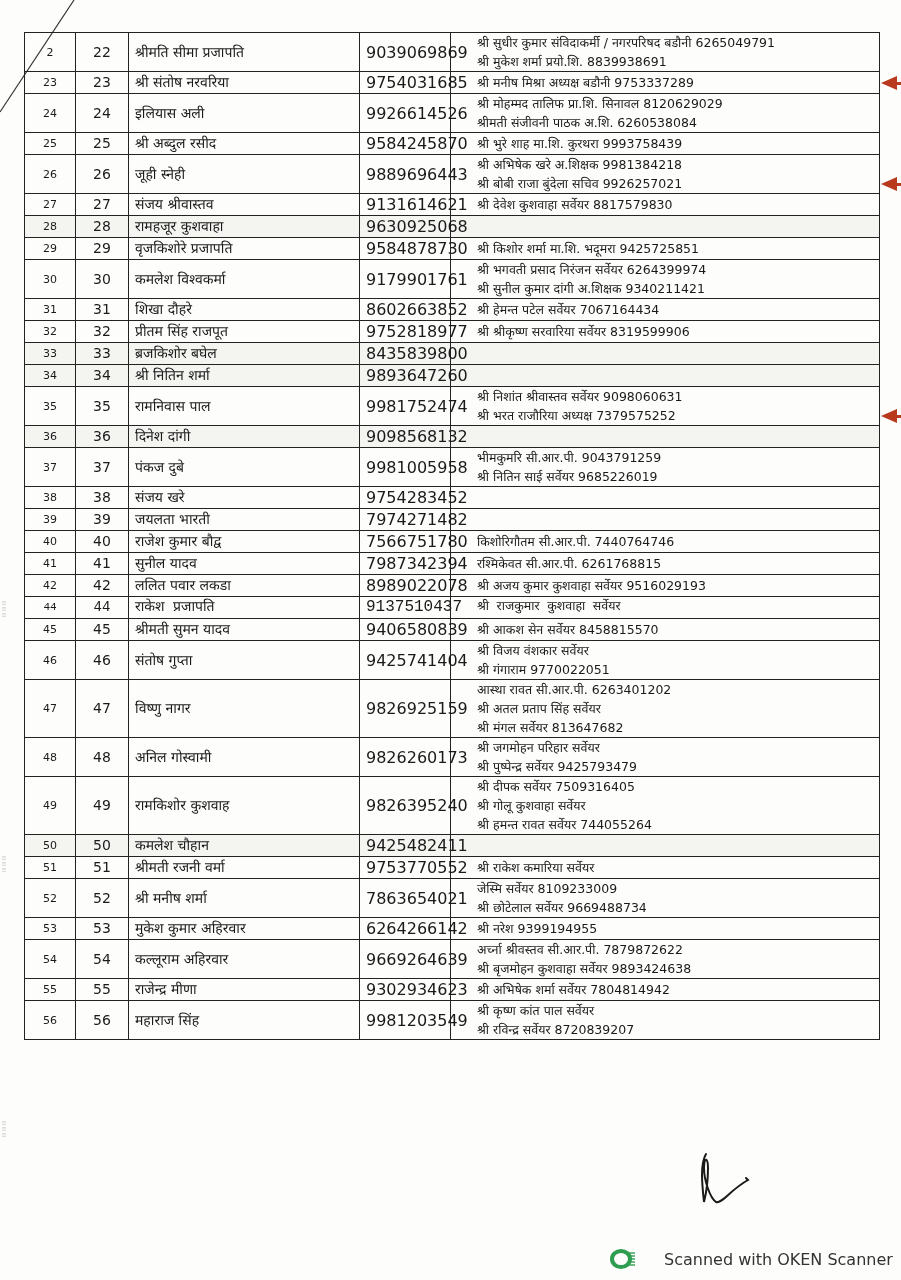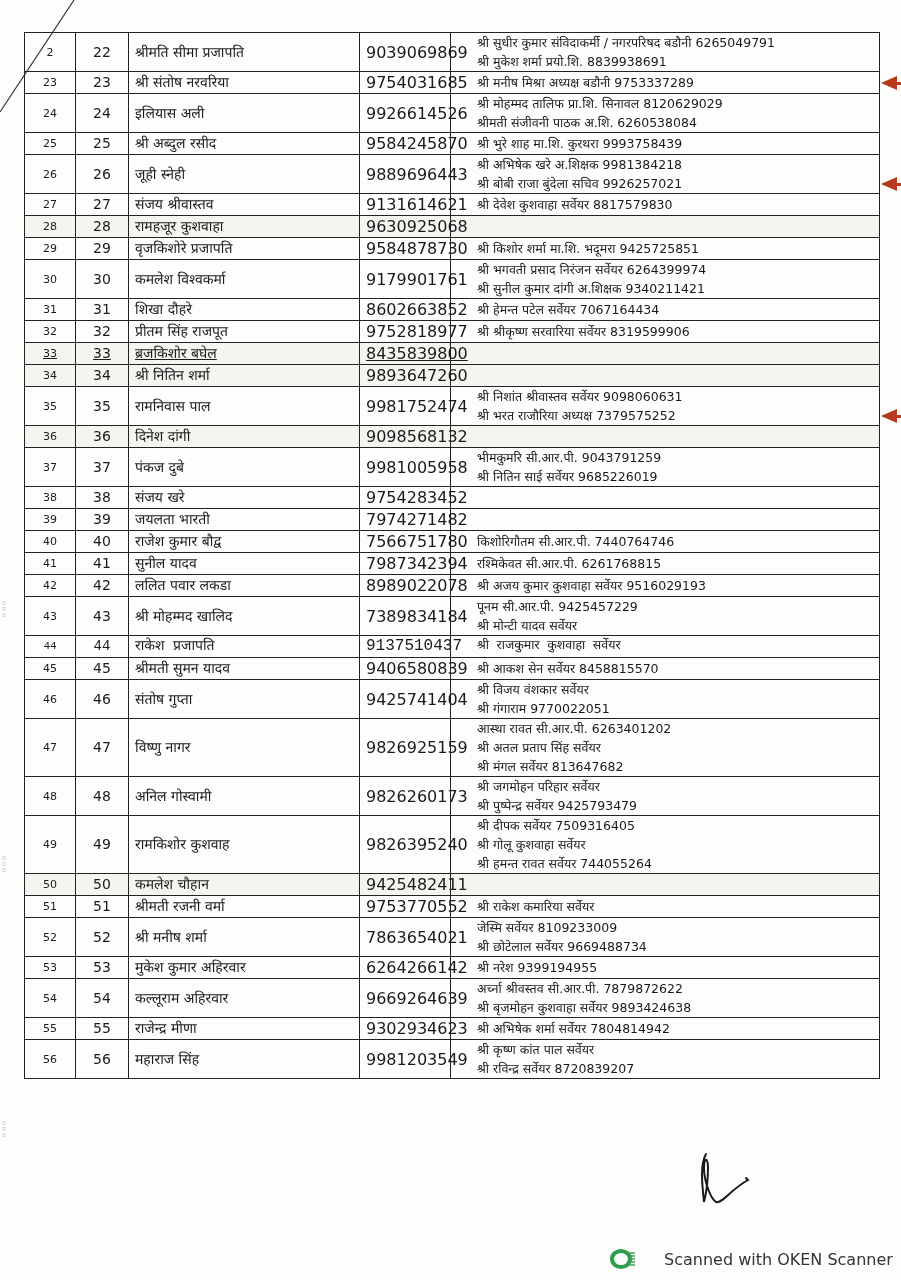--- a/index.html
+++ b/index.html
@@ -143,21 +143,21 @@
       </tr>
       <tr style="height: 22px;">
         <td class="c-sn">32</td>
         <td class="c-no">32</td>
         <td class="c-name">प्रीतम सिंह राजपूत</td>
         <td class="c-mob">9752818977</td>
         <td class="c-contact">
           <span class="ln">श्री श्रीकृष्ण सरवारिया सर्वेयर 8319599906</span>
         </td>
       </tr>
-      <tr class="faded" style="height: 22px; text-decoration: underline;">
+      <tr class="faded" style="height: 22px;">
         <td class="c-sn">33</td>
         <td class="c-no">33</td>
         <td class="c-name">ब्रजकिशोर बघेल</td>
         <td class="c-mob">8435839800</td>
         <td class="c-contact"></td>
       </tr>
       <tr class="faded" style="height: 22px;">
         <td class="c-sn">34</td>
         <td class="c-no">34</td>
         <td class="c-name">श्री नितिन शर्मा</td>
@@ -223,30 +223,20 @@
           <span class="ln">रश्मिकेवत सी.आर.पी. 6261768815</span>
         </td>
       </tr>
       <tr style="height: 22px;">
         <td class="c-sn">42</td>
         <td class="c-no">42</td>
         <td class="c-name">ललित पवार लकडा</td>
         <td class="c-mob">8989022078</td>
         <td class="c-contact">
           <span class="ln">श्री अजय कुमार कुशवाहा सर्वेयर 9516029193</span>
-        </td>
-      </tr>
-      <tr style="height: 38px;">
-        <td class="c-sn">43</td>
-        <td class="c-no">43</td>
-        <td class="c-name">श्री मोहम्मद खालिद</td>
-        <td class="c-mob">7389834184</td>
-        <td class="c-contact">
-          <span class="ln">पूनम  सी.आर.पी. 9425457229</span>
-          <span class="ln">श्री मोन्टी यादव सर्वेयर</span>
         </td>
       </tr>
       <tr style="height: 22px; font-family: Liberation Mono, monospace;">
         <td class="c-sn">44</td>
         <td class="c-no">44</td>
         <td class="c-name">राकेश प्रजापति</td>
         <td class="c-mob">9137510437</td>
         <td class="c-contact">
           <span class="ln">श्री राजकुमार कुशवाहा सर्वेयर</span>
         </td>

